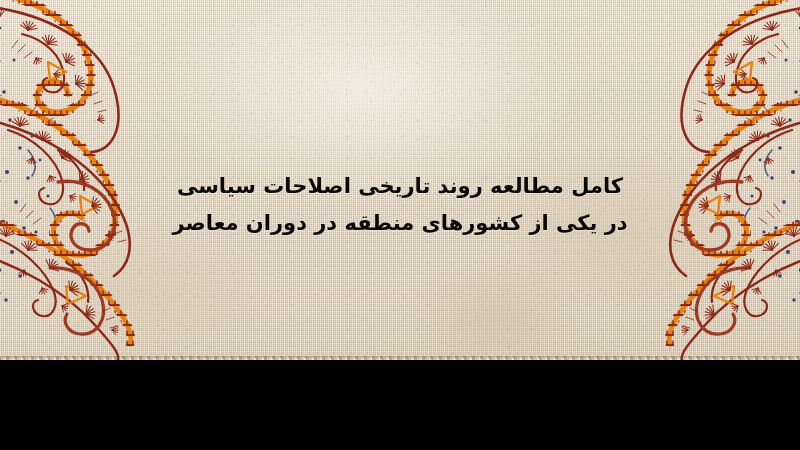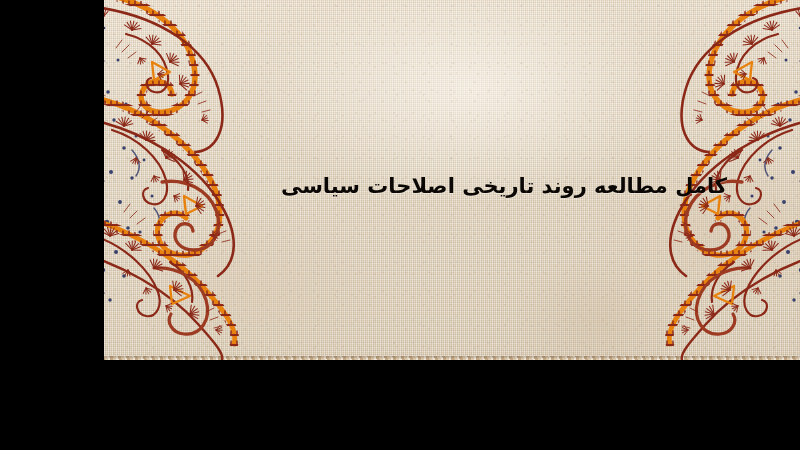--- a/index.html
+++ b/index.html
@@ -1,21 +1,21 @@
 <!DOCTYPE html>
 <html lang="fa" dir="rtl"><head>
 <meta charset="utf-8">
 <title>Persian Embroidered Textile Banner</title>
 <style>
   html,body{margin:0;padding:0;background:#000;}
   *{box-sizing:border-box;}
 
   .stage{
     position:relative;
-    width:696px;height:450px;
+    width:800px;height:450px;
     overflow:hidden;
     background:#5eead4;
     font-family:"DejaVu Sans","Liberation Sans",sans-serif;
   }
 
   
   .fabric{
     position:absolute;left:0;top:0;width:800px;height:372px;
     background-color:#e2d5c0;
     background-image:
@@ -414,20 +414,21 @@
         <path d="M58 212 l6 -8 M64 218 l7 -7 M71 224 l8 -6"></path>
         <path d="M128 96 l8 -4 M132 104 l8 -3 M136 112 l8 -2"></path>
         <path d="M148 226 l8 -4 M152 234 l8 -3 M156 242 l8 -2"></path>
         <path d="M140 312 l8 -4 M144 320 l8 -3 M148 328 l8 -2"></path>
       </g>
     </svg>
   </div>
 
   <div class="caption">
     <span class="ln">کامل مطالعه روند تاریخی اصلاحات سیاسی</span>
+    <span class="ln">در یکی از کشورهای منطقه در دوران معاصر</span>
   </div>
 
   <div class="fringe">
     <div class="fringe-bg"></div>
     <svg id="fringe-svg" viewBox="0 0 800 90" width="800" height="90" xmlns="http://www.w3.org/2000/svg">
       <defs>
         <linearGradient id="cordG" x1="0" y1="0" x2="1" y2="1">
           <stop offset="0%" stop-color="#f3ddbd"></stop>
           <stop offset="45%" stop-color="#d9b184"></stop>
           <stop offset="100%" stop-color="#a8784a"></stop>

